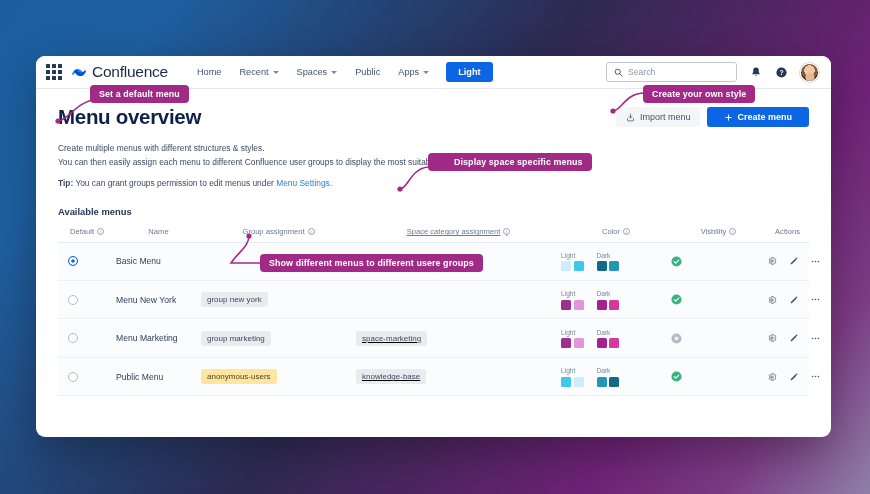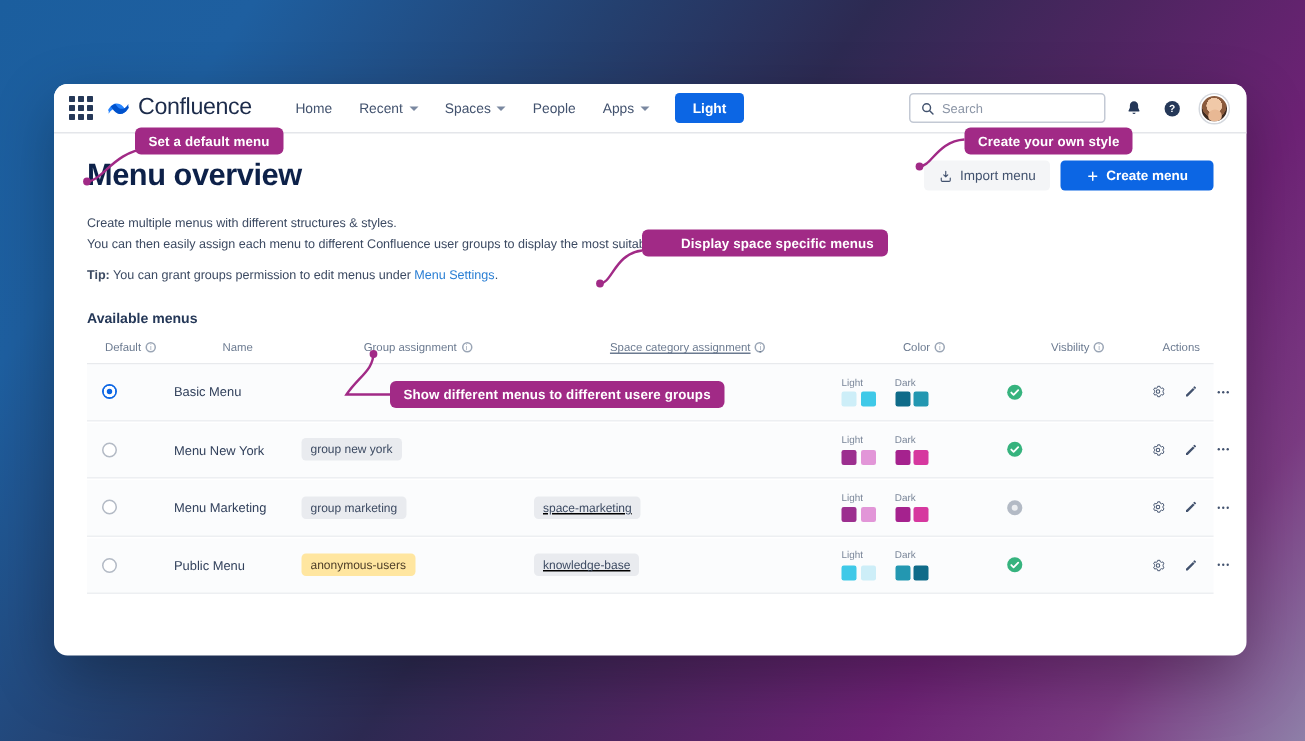--- a/index.html
+++ b/index.html
@@ -394,21 +394,21 @@
       </div>
       <div class="nav-item">
         <span>Recent</span>
         <span class="caret"></span>
       </div>
       <div class="nav-item">
         <span>Spaces</span>
         <span class="caret"></span>
       </div>
       <div class="nav-item">
-        <span>People</span>
+        <span>Public</span>
       </div>
       <div class="nav-item">
         <span>Apps</span>
         <span class="caret"></span>
       </div>
       <div class="create-btn">Light</div>
     </div>
 
     <div class="nav-right">
       <div class="search-box">

